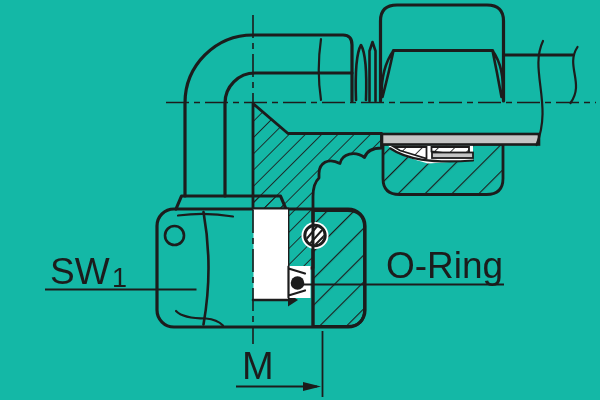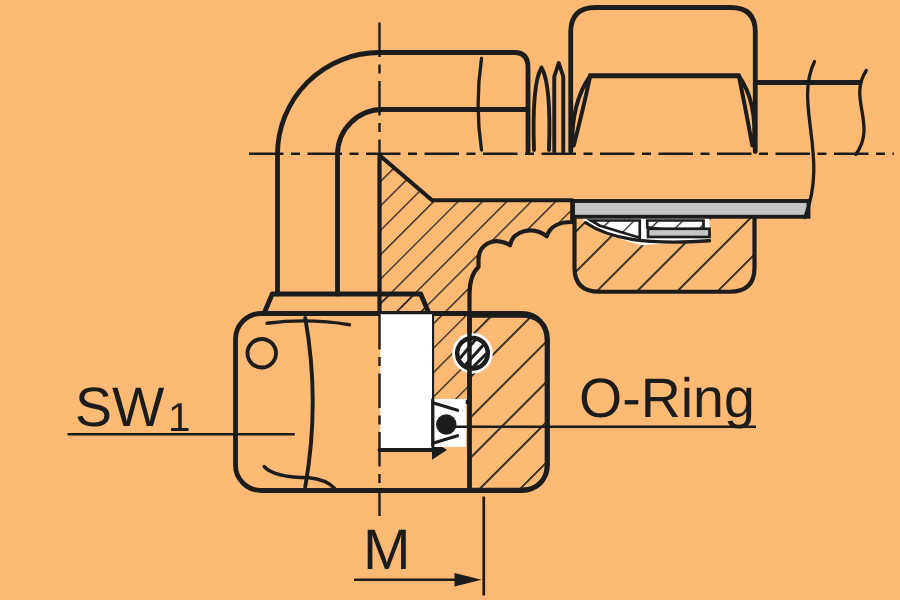--- a/index.html
+++ b/index.html
@@ -1,16 +1,16 @@
 <!DOCTYPE html>
 <html><head>
 <meta charset="utf-8">
 <style>
   html,body{margin:0;padding:0;background:#ffffff;}
-  #canvas{width:600px;height:400px;background:#fdba74;position:relative;overflow:hidden;}
+  #canvas{width:600px;height:400px;background:#14b8a6;position:relative;overflow:hidden;}
   svg{display:block;}
   .ol{fill:none;stroke:#1c1c1c;stroke-width:3.2;stroke-linecap:round;stroke-linejoin:round;}
   .o2{fill:none;stroke:#1c1c1c;stroke-width:2.6;stroke-linecap:round;stroke-linejoin:round;}
   .o1{fill:none;stroke:#1c1c1c;stroke-width:2.2;stroke-linecap:round;stroke-linejoin:round;}
   .tl{fill:none;stroke:#1c1c1c;stroke-width:1.8;}
   .cl{fill:none;stroke:#1c1c1c;stroke-width:1.6;stroke-dasharray:23 5 6 5;}
   .hs{stroke:#1c1c1c;stroke-width:2.8;stroke-linejoin:round;}
   .wf{fill:#ffffff;stroke:none;}
   .blk{fill:#1c1c1c;stroke:none;}
   text{fill:#1c1c1c;font-family:"Liberation Sans","DejaVu Sans",sans-serif;}

